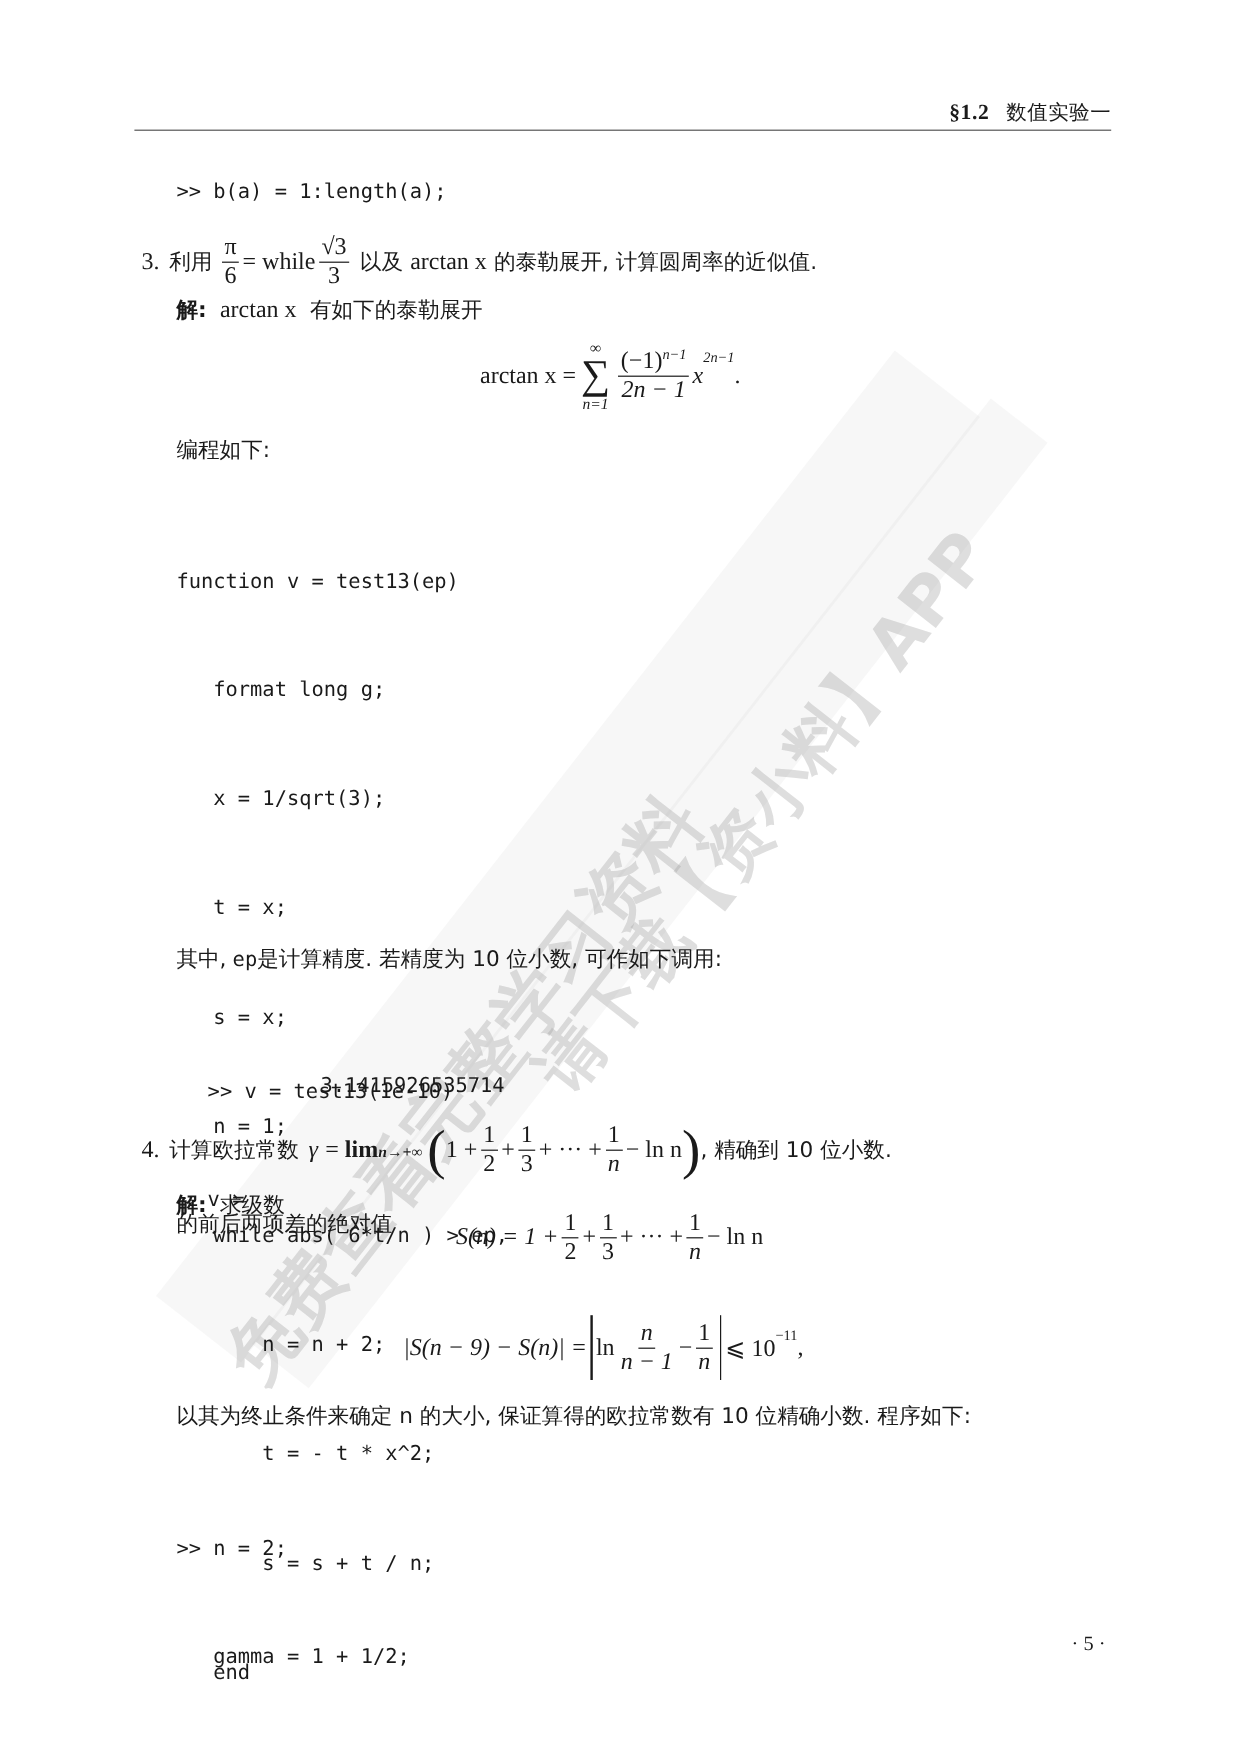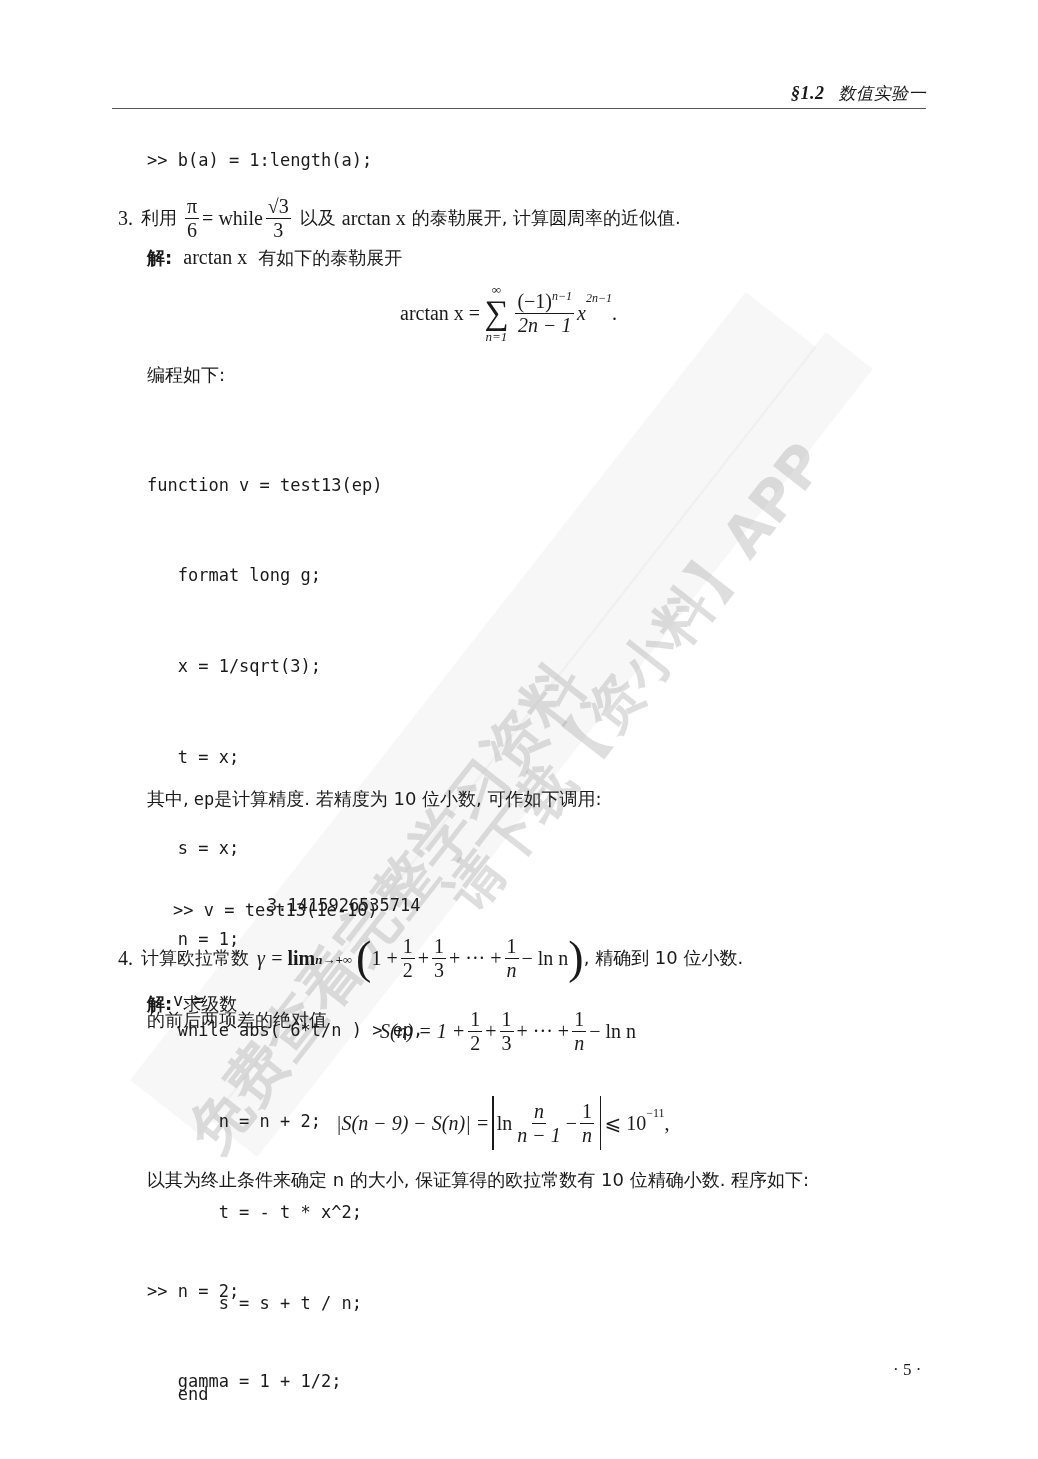--- a/index.html
+++ b/index.html
@@ -6,21 +6,20 @@
   body {
     width: 1038px; height: 1459px; position: relative; overflow: hidden;
     font-family: "DejaVu Serif", "Liberation Serif", serif; color: #1a1a1a;
   }
   .page { position: absolute; left: 0; top: 0; width: 1038px; height: 1459px; }
 
   
   .running-head {
     position: absolute; left: 112px; top: 82px; width: 814px; height: 26px;
     border-bottom: 1.5px solid #555;
-    font-style: italic;
   }
   .running-head .title {
     position: absolute; right: 0; top: 0; font-size: 18px; font-weight: bold;
     font-family: "Liberation Serif", serif; letter-spacing: 0.5px;
   }
   .running-head .title .sec { margin-right: 14px; }
   .running-head .title .cn { font-weight: normal; font-family: "DejaVu Sans", sans-serif; font-size: 17px; }
 
   .abs { position: absolute; white-space: nowrap; }
   .code { font-family: "DejaVu Sans Mono", "Liberation Mono", monospace; font-size: 17px; color: #1a1a1a; }

